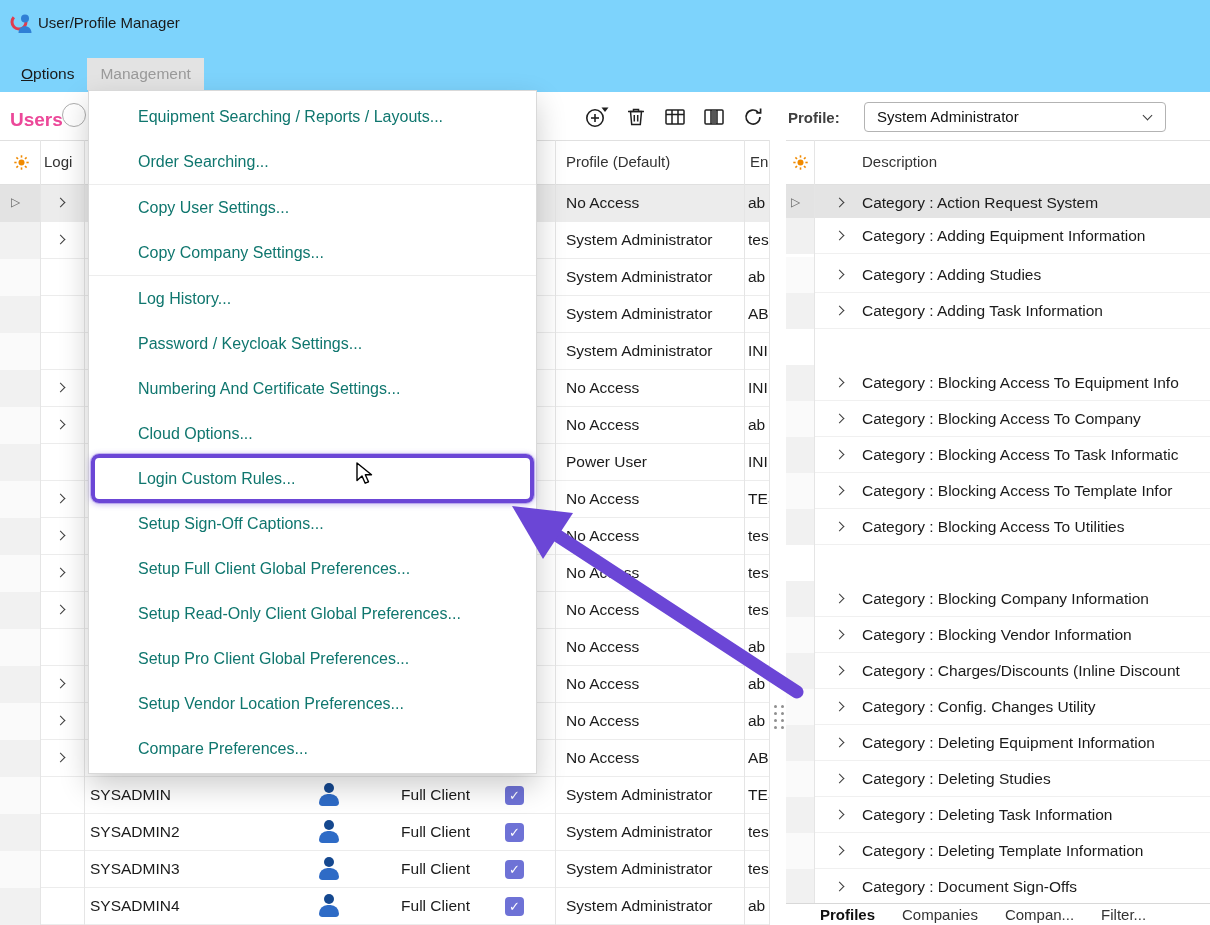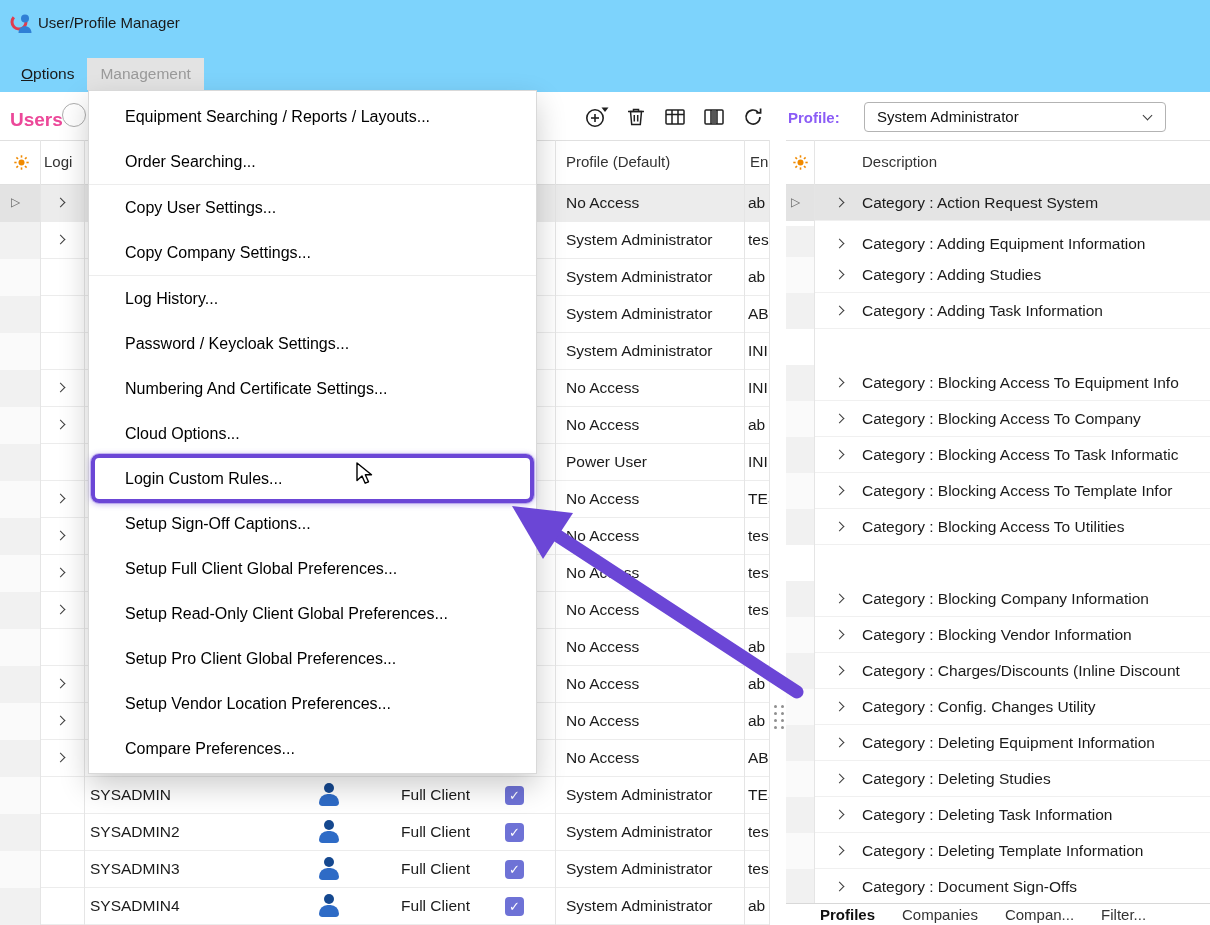--- a/index.html
+++ b/index.html
@@ -15,21 +15,21 @@
   .title { position:absolute; left:38px; top:14px; font-size:15px; color:#1a1a1a; }
   .menubar { position:absolute; left:8px; top:58px; display:flex; }
   .mb-item { font-size:15.5px; color:#1a1a1a; padding:7px 13px; cursor:default; }
   .mb-options::first-letter { text-decoration:underline; }
   .mb-management.open { background:#e3e3e3; color:#9a9a9a; }
   
   .users-label { position:absolute; left:10px; top:109px; font-size:19px; font-weight:bold; color:#ec4899; }
   .circle-btn { position:absolute; left:62px; top:103px; width:24px; height:24px; border:1.5px solid #adadad; border-radius:50%; background:#fff; }
   .toolbar-icons { position:absolute; left:584px; top:102px; height:30px; display:flex; gap:13px; align-items:center; }
   .tool-btn { width:26px; height:26px; display:flex; align-items:center; justify-content:center; }
-  .profile-label { position:absolute; left:788px; top:109px; font-size:15px; font-weight:bold; color:#8b5cf6; }
+  .profile-label { position:absolute; left:788px; top:109px; font-size:15px; font-weight:bold; color:#404040; }
   .profile-select { position:absolute; left:864px; top:102px; width:302px; height:30px; border:1px solid #b3b3b3; border-radius:4px; background:#fff; }
   .profile-select .val { position:absolute; left:12px; top:0; line-height:28px; font-size:15px; color:#111; white-space:nowrap; }
   .profile-select .chev { position:absolute; right:14px; top:9px; }
   
   .chev { display:inline-block; width:7px; height:7px; border-right:1.7px solid #3c3c3c; border-bottom:1.7px solid #3c3c3c; }
   .chev.right { transform:rotate(-45deg); }
   .chev.down { transform:rotate(45deg); }
   .cur { position:absolute; left:11px; top:10px; font-size:12px; color:#666; }
   
   .lheader,.rheader { position:absolute; top:140px; height:45px; background:#fff; border-top:1px solid #e0e0e0; border-bottom:1px solid #e0e0e0; }
@@ -67,21 +67,21 @@
   
   .vline { position:absolute; width:1px; background:#e5e5e5; z-index:2; }
   .splitter { position:absolute; left:770px; top:140px; width:16px; height:785px; background:#fff; z-index:3; }
   .grip { position:absolute; left:4px; top:565px; display:grid; grid-template-columns:3px 3px; gap:4px 4px; }
   .grip b { width:3px; height:3px; border-radius:50%; background:#8f8f8f; }
   .tabs { position:absolute; left:786px; top:903px; width:424px; height:30px; background:#fff; border-top:1px solid #d8d8d8; display:flex; gap:27px; padding-left:34px; z-index:5; }
   .tab { font-size:15px; line-height:21px; color:#333; white-space:nowrap; }
   .tab.active { font-weight:bold; color:#111; }
   
   .menu { position:absolute; left:88px; top:90px; width:449px; background:#fff; border:1px solid #d9d9d9; box-shadow:0 12px 28px rgba(0,0,0,.2); z-index:20; padding:3px 0 2px 0; }
-  .menu-item { position:relative; height:45px; line-height:45px; padding-left:36px; font-size:16px; color:#000000; white-space:nowrap; }
+  .menu-item { position:relative; height:45px; line-height:45px; padding-left:49px; font-size:16px; color:#0f766e; white-space:nowrap; }
   .menu-sep { height:1px; background:#ededed; }
   .menu-item.highlighted::after {
     content:""; position:absolute; left:2px; right:2px; top:-2px; bottom:-2px;
     border:4px solid var(--accent); border-radius:8px;
     box-shadow:0 0 0 1px rgba(107,70,214,.3), 0 1px 6px rgba(107,70,214,.45);
   }
   
   .arrow-overlay { position:absolute; left:0; top:0; width:1210px; height:925px; z-index:40; pointer-events:none; }
   .cursor { position:absolute; left:356px; top:462px; z-index:50; pointer-events:none; }
 </style>
@@ -334,21 +334,21 @@
     </div>
   </div>
 <div class="rtable">
     <div class="rrow selected" style="top: 0px;">
       <div class="rgut sel">
         <span class="cur">▷</span>
       </div>
       <span class="chev right rchev"></span>
       <span class="rlabel">Category : Action Request System</span>
     </div>
-    <div class="rrow" style="top: 41px;">
+    <div class="rrow" style="top: 33px;">
       <div class="rgut alt"></div>
       <span class="chev right rchev"></span>
       <span class="rlabel">Category : Adding Equipment Information</span>
     </div>
     <div class="rrow" style="top: 72px;">
       <div class="rgut"></div>
       <span class="chev right rchev"></span>
       <span class="rlabel">Category : Adding Studies</span>
     </div>
     <div class="rrow" style="top: 108px;">

